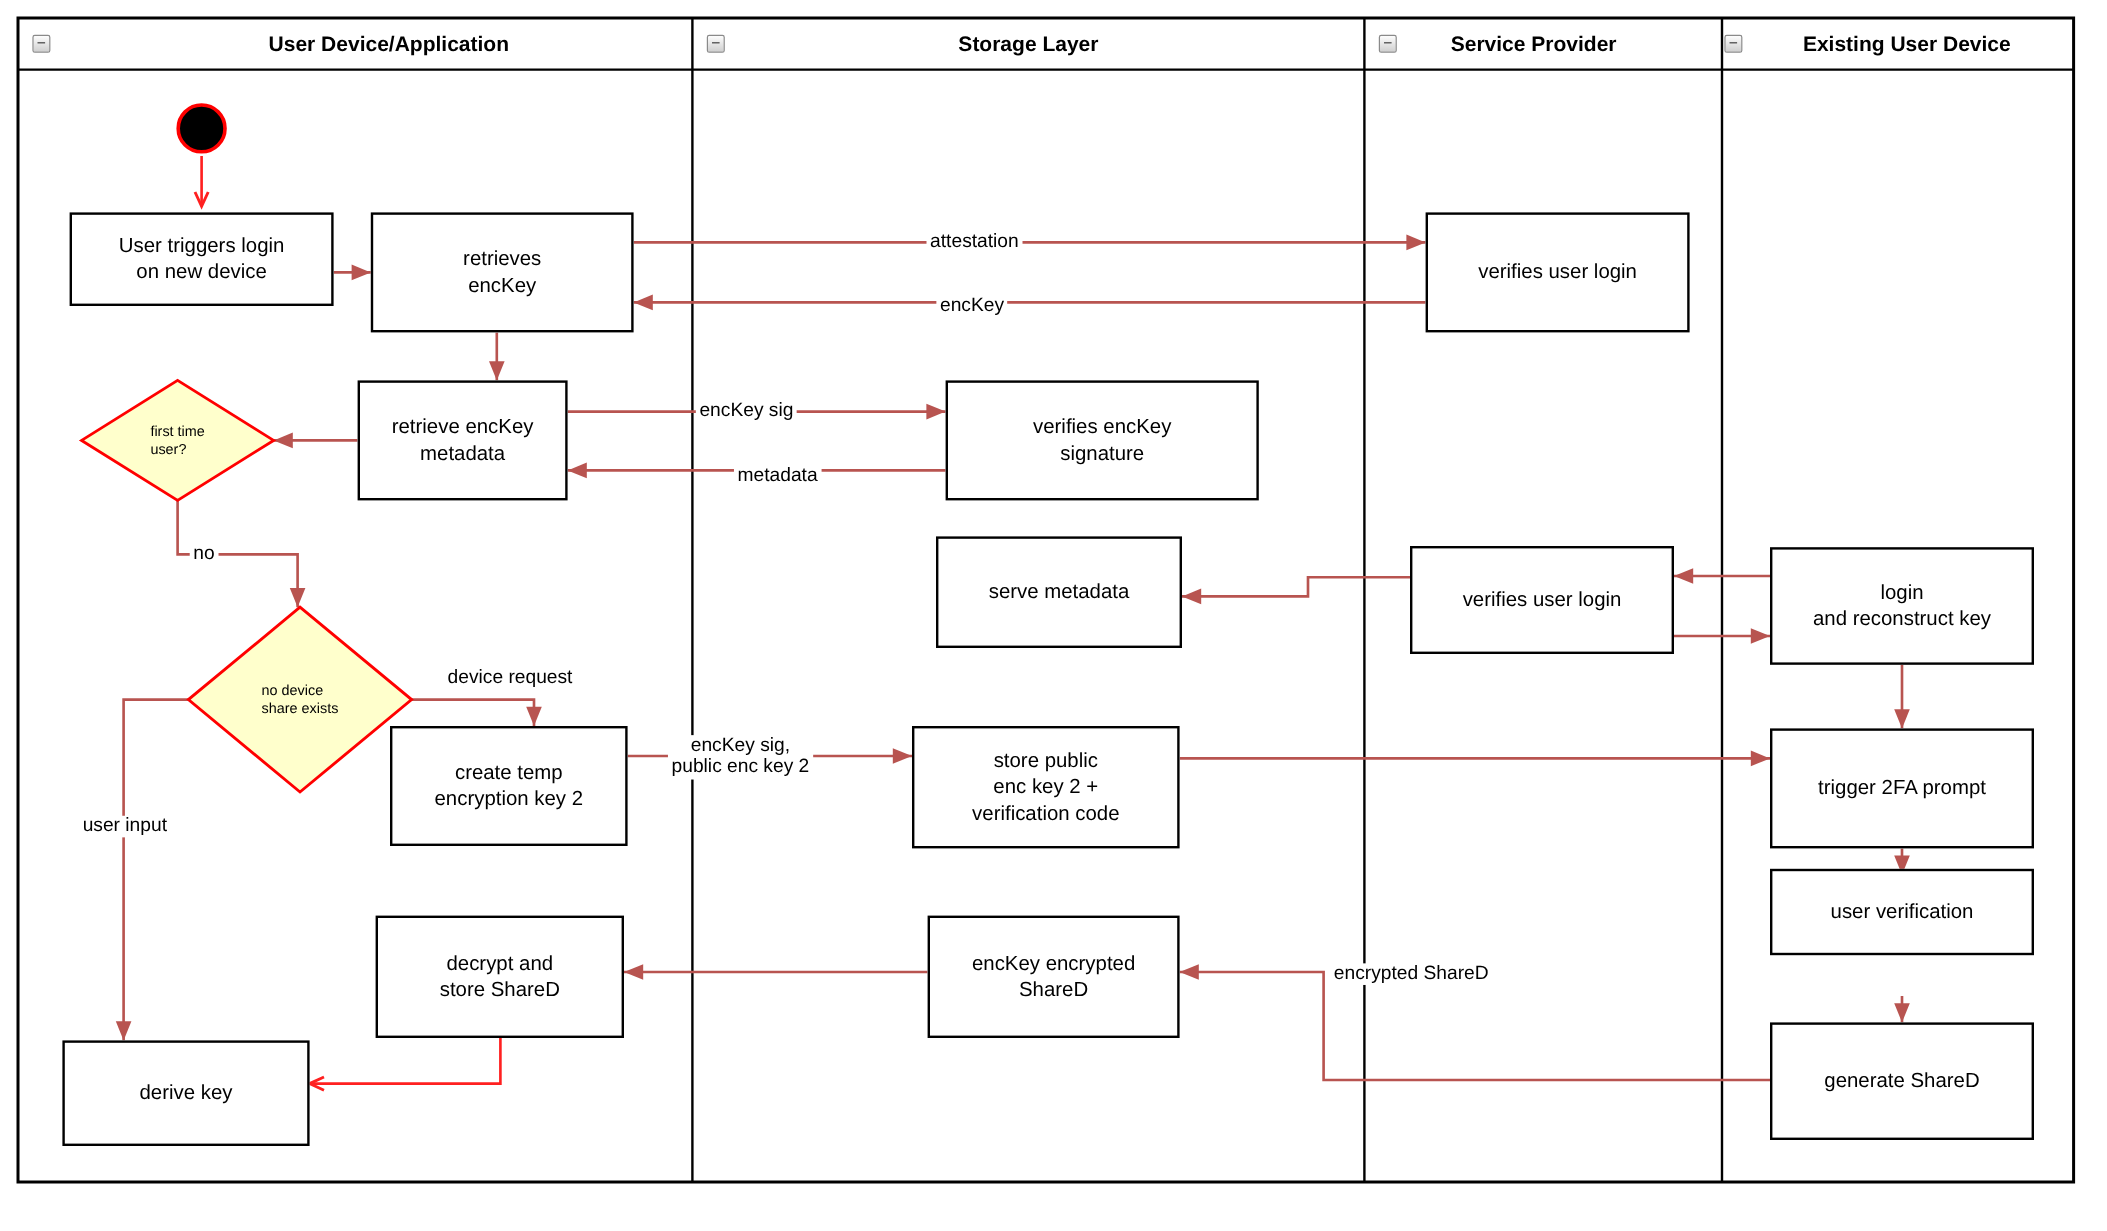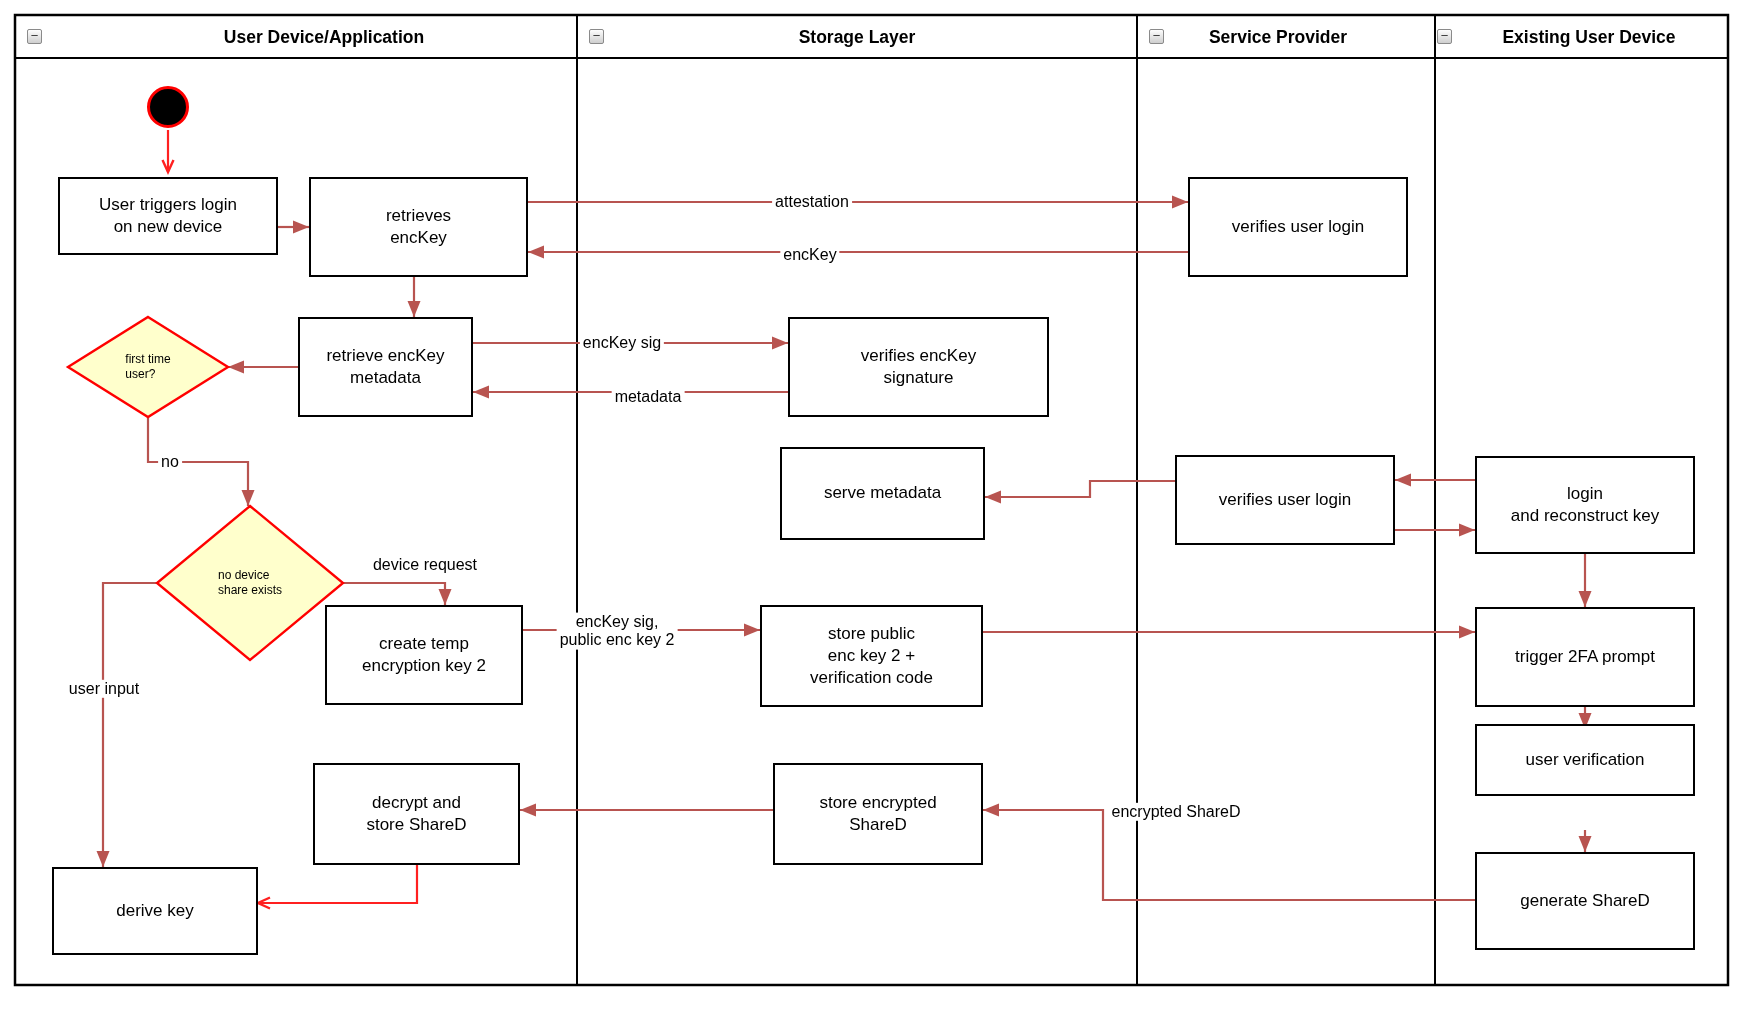--- a/index.html
+++ b/index.html
@@ -100,21 +100,21 @@
 and reconstruct key</div>
       <div class="node" style="left: 325px; top: 605px; width: 198px; height: 100px;">create temp
 encryption key 2</div>
       <div class="node" style="left: 760px; top: 605px; width: 223px; height: 102px;">store public
 enc key 2 +
 verification code</div>
       <div class="node" style="left: 1475px; top: 607px; width: 220px; height: 100px;">trigger 2FA prompt</div>
       <div class="node" style="left: 1475px; top: 724px; width: 220px; height: 72px;">user verification</div>
       <div class="node" style="left: 313px; top: 763px; width: 207px; height: 102px;">decrypt and
 store ShareD</div>
-      <div class="node" style="left: 773px; top: 763px; width: 210px; height: 102px;">store encrypted
+      <div class="node" style="left: 773px; top: 763px; width: 210px; height: 102px;">encKey encrypted
 ShareD</div>
       <div class="node" style="left: 1475px; top: 852px; width: 220px; height: 98px; text-align: center;">generate ShareD</div>
       <div class="node" style="left: 52px; top: 867px; width: 206px; height: 88px;">derive key</div>
       <div class="edge-label" style="left: 812px; top: 202px; text-align: right;">attestation</div>
       <div class="edge-label" style="left: 810px; top: 255px;">encKey</div>
       <div class="edge-label" style="left: 622px; top: 343px;">encKey sig</div>
       <div class="edge-label" style="left: 648px; top: 397px;">metadata</div>
       <div class="edge-label" style="left: 170px; top: 462px;">no</div>
       <div class="edge-label" style="left: 425px; top: 565px;">device request</div>
       <div class="edge-label" style="left: 104px; top: 689px;">user input</div>

